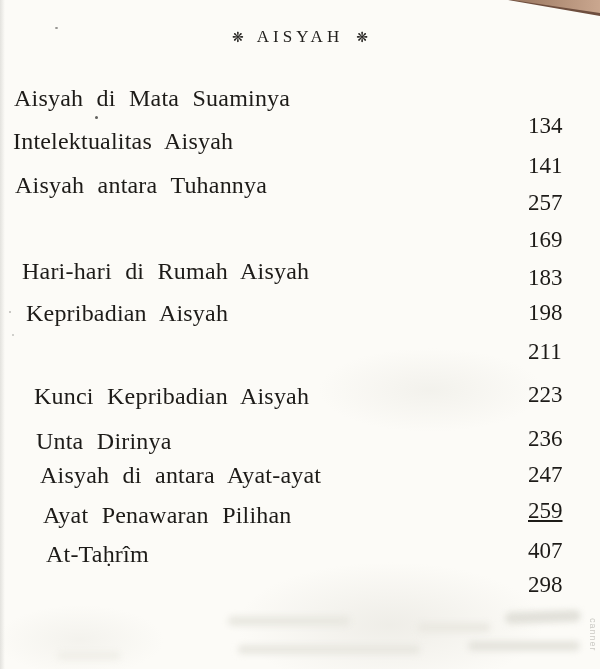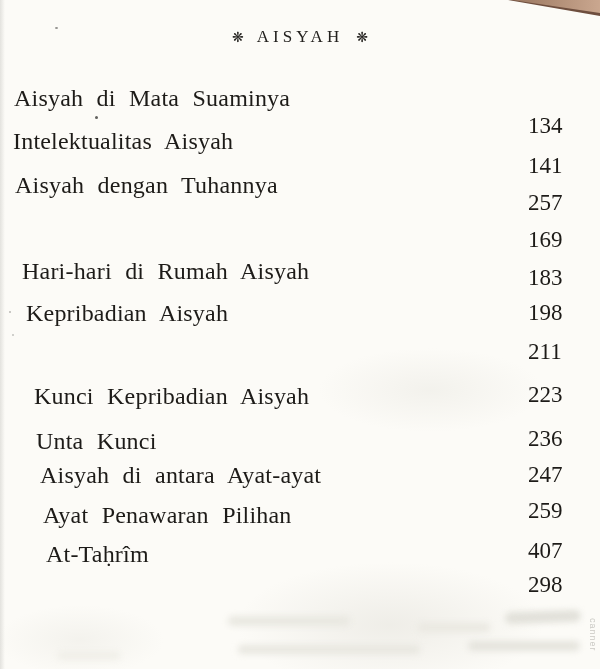--- a/index.html
+++ b/index.html
@@ -63,21 +63,21 @@
   .toc-row:nth-child(1)  .toc-page { transform:translateY(22px); }
   .toc-row:nth-child(2)  .toc-page { transform:translateY(19px); }
   .toc-row:nth-child(3)  .toc-page { transform:translateY(12px); }
   .toc-row:nth-child(4)  .toc-page { transform:translateY(6px); }
   .toc-row:nth-child(5)  .toc-page { transform:translateY(1px); }
   .toc-row:nth-child(6)  .toc-page { transform:translateY(-6px); }
   .toc-row:nth-child(7)  .toc-page { transform:translateY(-8px); }
   .toc-row:nth-child(8)  .toc-page { transform:translateY(-7px); }
   .toc-row:nth-child(9)  .toc-page { transform:translateY(-8px); }
   .toc-row:nth-child(10) .toc-page { transform:translateY(-6px); }
-  .toc-row:nth-child(11) .toc-page { transform:translateY(-10px); }
+  .toc-row:nth-child(11) .toc-page { transform:translateY(-10px);text-decoration:underline; }
   .toc-row:nth-child(12) .toc-page { transform:translateY(-9px); }
   .toc-row:nth-child(13) .toc-page { transform:translateY(-9px); }
 
   
   .speck { position:absolute; background:#3a3a36; border-radius:50%; }
   .speck.s1 { left:95px;  top:116px; width:3px; height:3px; opacity:.8; }
   .speck.s2 { left:55px;  top:27px;  width:3px; height:2px; opacity:.55; }
   .speck.s3 { left:9px;   top:311px; width:2px; height:2px; opacity:.35; }
   .speck.s4 { left:12px;  top:334px; width:2px; height:2px; opacity:.3; }
   
@@ -114,21 +114,21 @@
   <div class="toc">
     <div class="toc-row">
       <span class="toc-title">Aisyah di Mata Suaminya</span>
       <span class="toc-page">134</span>
     </div>
     <div class="toc-row">
       <span class="toc-title">Intelektualitas Aisyah</span>
       <span class="toc-page">141</span>
     </div>
     <div class="toc-row">
-      <span class="toc-title">Aisyah dengan Tuhannya</span>
+      <span class="toc-title">Aisyah antara Tuhannya</span>
       <span class="toc-page">257</span>
     </div>
     <div class="toc-row">
       <span class="toc-page">169</span>
     </div>
     <div class="toc-row">
       <span class="toc-title">Hari-hari di Rumah Aisyah</span>
       <span class="toc-page">183</span>
     </div>
     <div class="toc-row">
@@ -136,21 +136,21 @@
       <span class="toc-page">198</span>
     </div>
     <div class="toc-row">
       <span class="toc-page">211</span>
     </div>
     <div class="toc-row">
       <span class="toc-title">Kunci Kepribadian Aisyah</span>
       <span class="toc-page">223</span>
     </div>
     <div class="toc-row">
-      <span class="toc-title">Unta Kunci</span>
+      <span class="toc-title">Unta Dirinya</span>
       <span class="toc-page">236</span>
     </div>
     <div class="toc-row">
       <span class="toc-title">Aisyah di antara Ayat-ayat</span>
       <span class="toc-page">247</span>
     </div>
     <div class="toc-row">
       <span class="toc-title">Ayat Penawaran Pilihan</span>
       <span class="toc-page">259</span>
     </div>

